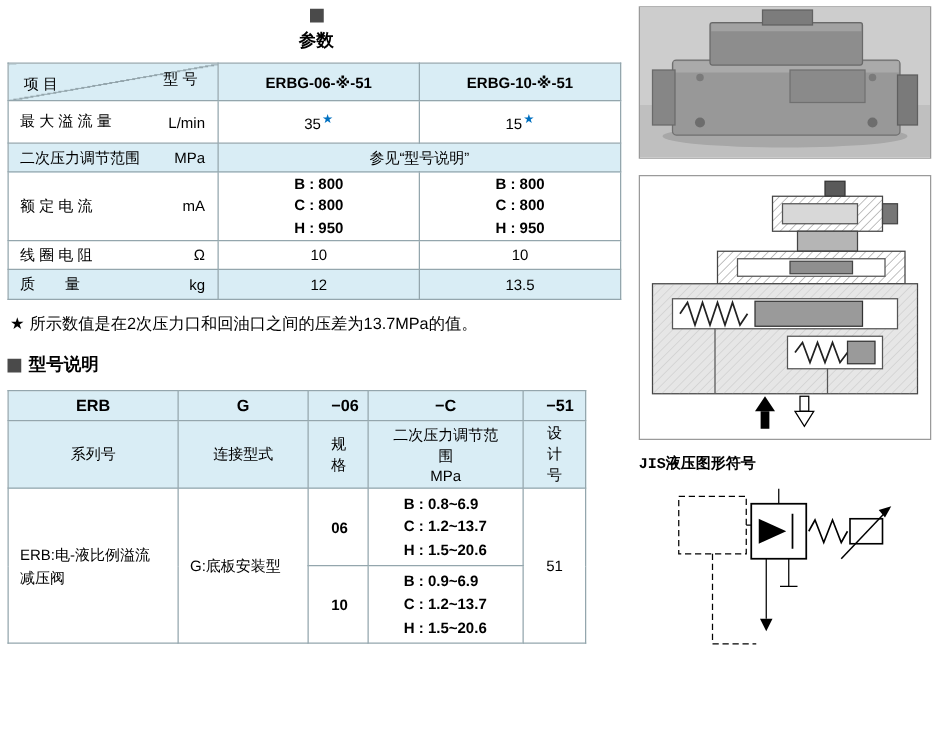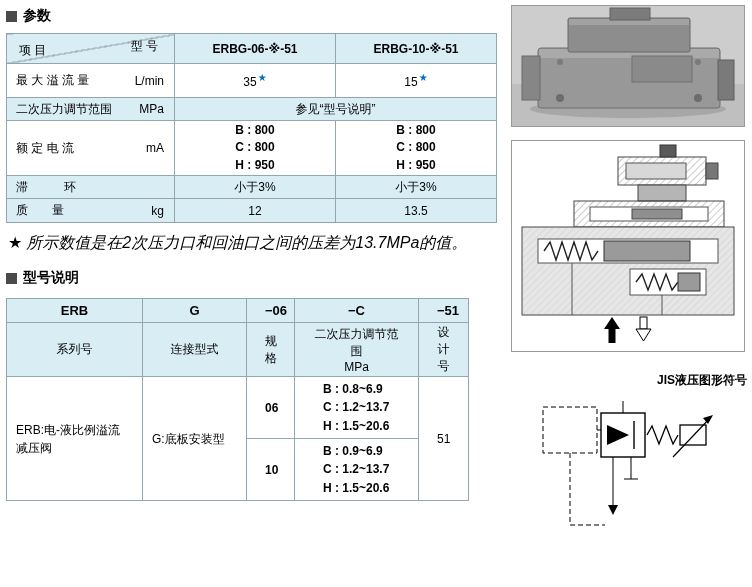--- a/index.html
+++ b/index.html
@@ -6,21 +6,21 @@
   body{
     width:752px;height:587px;position:relative;overflow:hidden;
     background:#ffffff;color:#000;
     font-family:"Liberation Sans","DejaVu Sans",sans-serif;
     font-size:12px;
   }
   .left{position:absolute;left:6px;top:6px;width:494px;}
   .right{position:absolute;left:511px;top:5px;width:236px;}
 
   .section-heading{display:flex;align-items:center;gap:6px;font-weight:bold;font-size:14px;}
-  .sh1{margin:1px 0 8px 0;}
+  .sh1{margin:1px 0 8px 0;flex-direction:column;}
   .sh2{margin:15px 0 11px 0;}
   .bullet{width:11px;height:11px;background:#4a4a4a;flex:0 0 auto;}
 
   table{border-collapse:collapse;table-layout:fixed;}
   td{border:1px solid #94a6ad;text-align:center;vertical-align:middle;padding:1px 18px;font-size:12px;}
   .tint{background:#d9edf5;}
   .bold{font-weight:bold;}
   .pre{white-space:pre-line;}
 
   
@@ -29,34 +29,34 @@
   .label-inner{display:flex;justify-content:space-between;align-items:center;padding:0 10px 0 9px;}
   .corner-cell{position:relative;padding:0;
     background-image:linear-gradient(to bottom right,
       transparent calc(50% - 0.6px), #94a6ad calc(50% - 0.6px),
       #94a6ad calc(50% + 0.6px), transparent calc(50% + 0.6px));}
   .c-top{position:absolute;top:4px;right:16px;}
   .c-bottom{position:absolute;bottom:4px;left:12px;}
   .star{color:#0070c0;font-size:10px;vertical-align:super;margin-left:1px;font-weight:bold;}
   .multiline{display:inline-block;text-align:right;white-space:pre-line;font-weight:bold;line-height:1.45;}
 
-  .footnote{margin:10px 0 0 2px;font-size:16px;font-style:italic;}
+  .footnote{margin:10px 0 0 2px;font-size:13px;}
   .fstar{margin-right:4px;}
 
   
   .model{width:462px;}
   .model .hdr{font-weight:bold;font-size:13px;text-align:center;}
   .model .left-cell{text-align:left;padding-left:9px;line-height:1.5;}
   .model .size{font-weight:bold;}
   .model .range{text-align:left;padding-left:28px;font-weight:bold;line-height:1.55;}
 
   
   .photo-box{width:234px;height:122px;border:1px solid #9a9a9a;box-sizing:border-box;overflow:hidden;}
   .xsec-box{width:234px;height:212px;border:1px solid #9a9a9a;box-sizing:border-box;margin-top:13px;overflow:hidden;background:#fff;}
-  .jis-label{text-align:right;font-weight:bold;font-size:12px;margin-top:20px;}
+  .jis-label{text-align:left;font-weight:bold;font-size:12px;margin-top:10px;font-family:Liberation Mono, monospace;}
   .symbol-box{margin-top:4px;margin-left:24px;}
 </style>
 </head>
 <body>
 
 <div class="left">
 
   <div class="section-heading sh1">
     <span class="bullet"></span>
     <span>参数</span>
@@ -109,31 +109,31 @@
           </div>
         </td>
         <td><span class="multiline">B : 800
 C : 800
 H : 950</span></td>
         <td><span class="multiline">B : 800
 C : 800
 H : 950</span></td>
       </tr>
 
-
-      <tr style="height:23px" class="tint">
-        <td class="label-cell">
-          <div class="label-inner">
-            <span>滞　　　环</span>
-            <span></span>
-          </div>
-        </td>
-        <td>小于3%</td>
-        <td>小于3%</td>
-      </tr>
+      <tr style="height:23px">
+        <td class="label-cell">
+          <div class="label-inner">
+            <span>线 圈 电 阻</span>
+            <span>Ω</span>
+          </div>
+        </td>
+        <td>10</td>
+        <td>10</td>
+      </tr>
+
 
 
       <tr style="height:24px" class="tint">
         <td class="label-cell">
           <div class="label-inner">
             <span>质　　量</span>
             <span>kg</span>
           </div>
         </td>
         <td>12</td>

